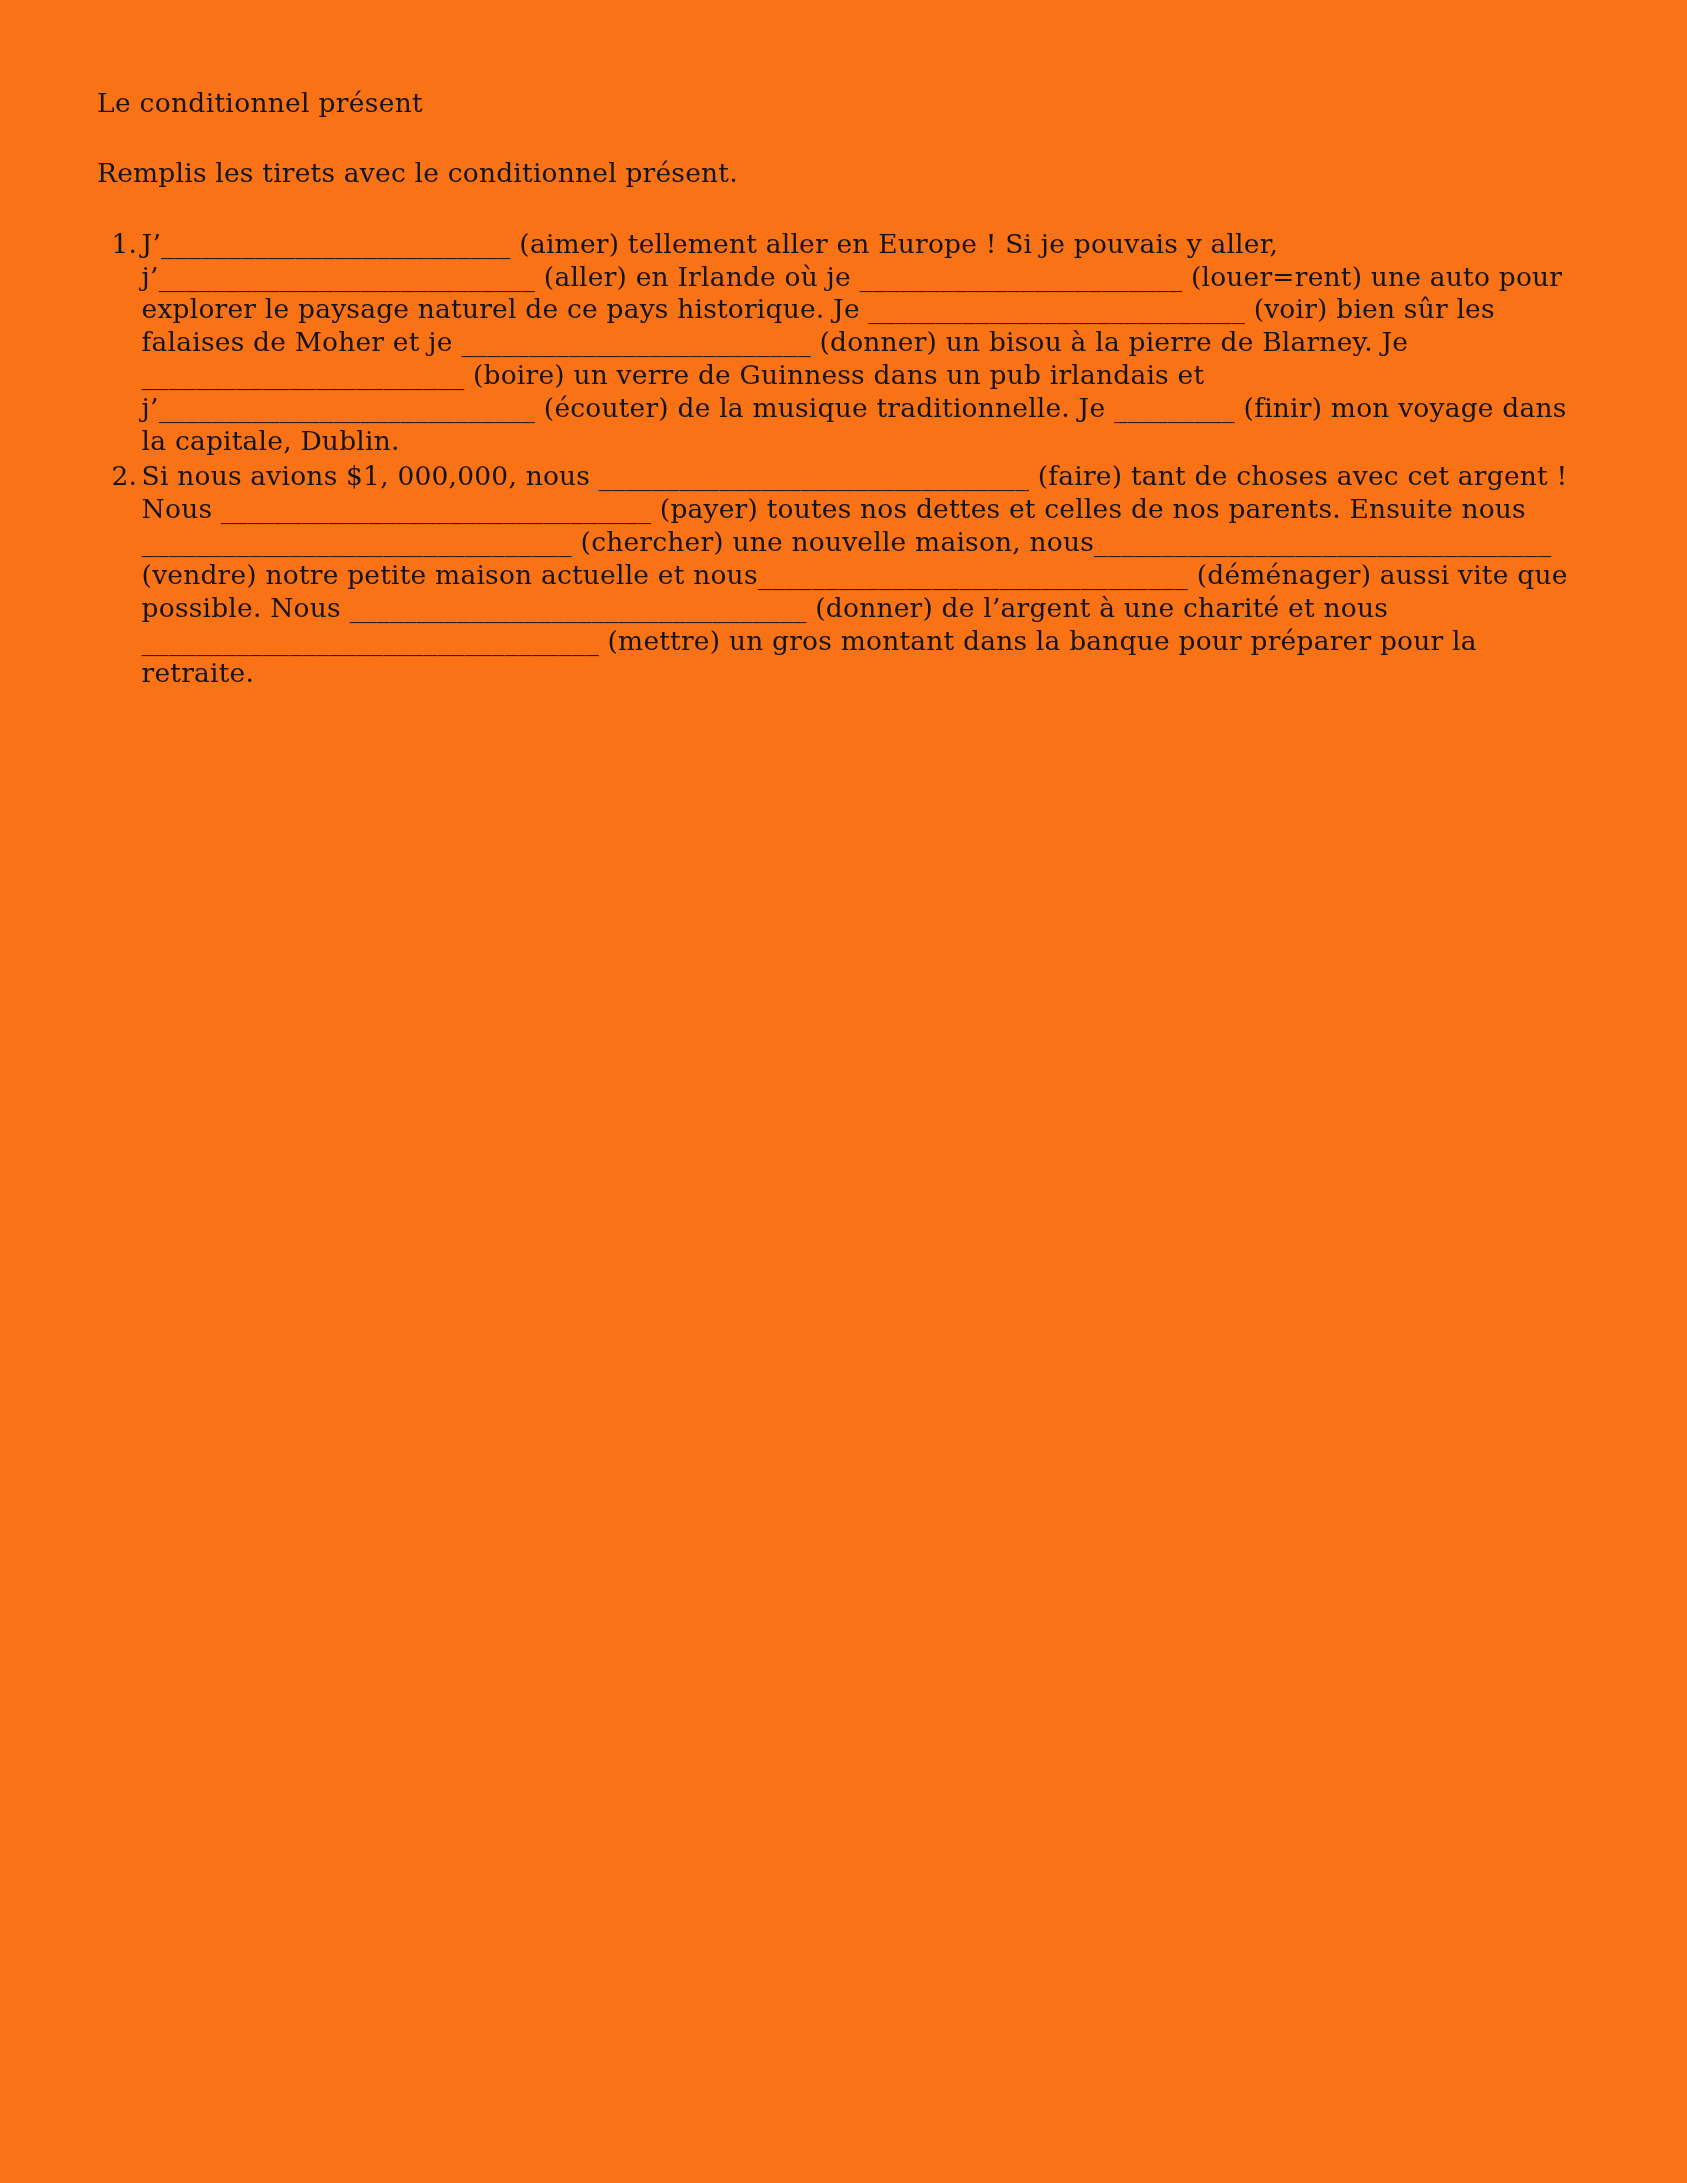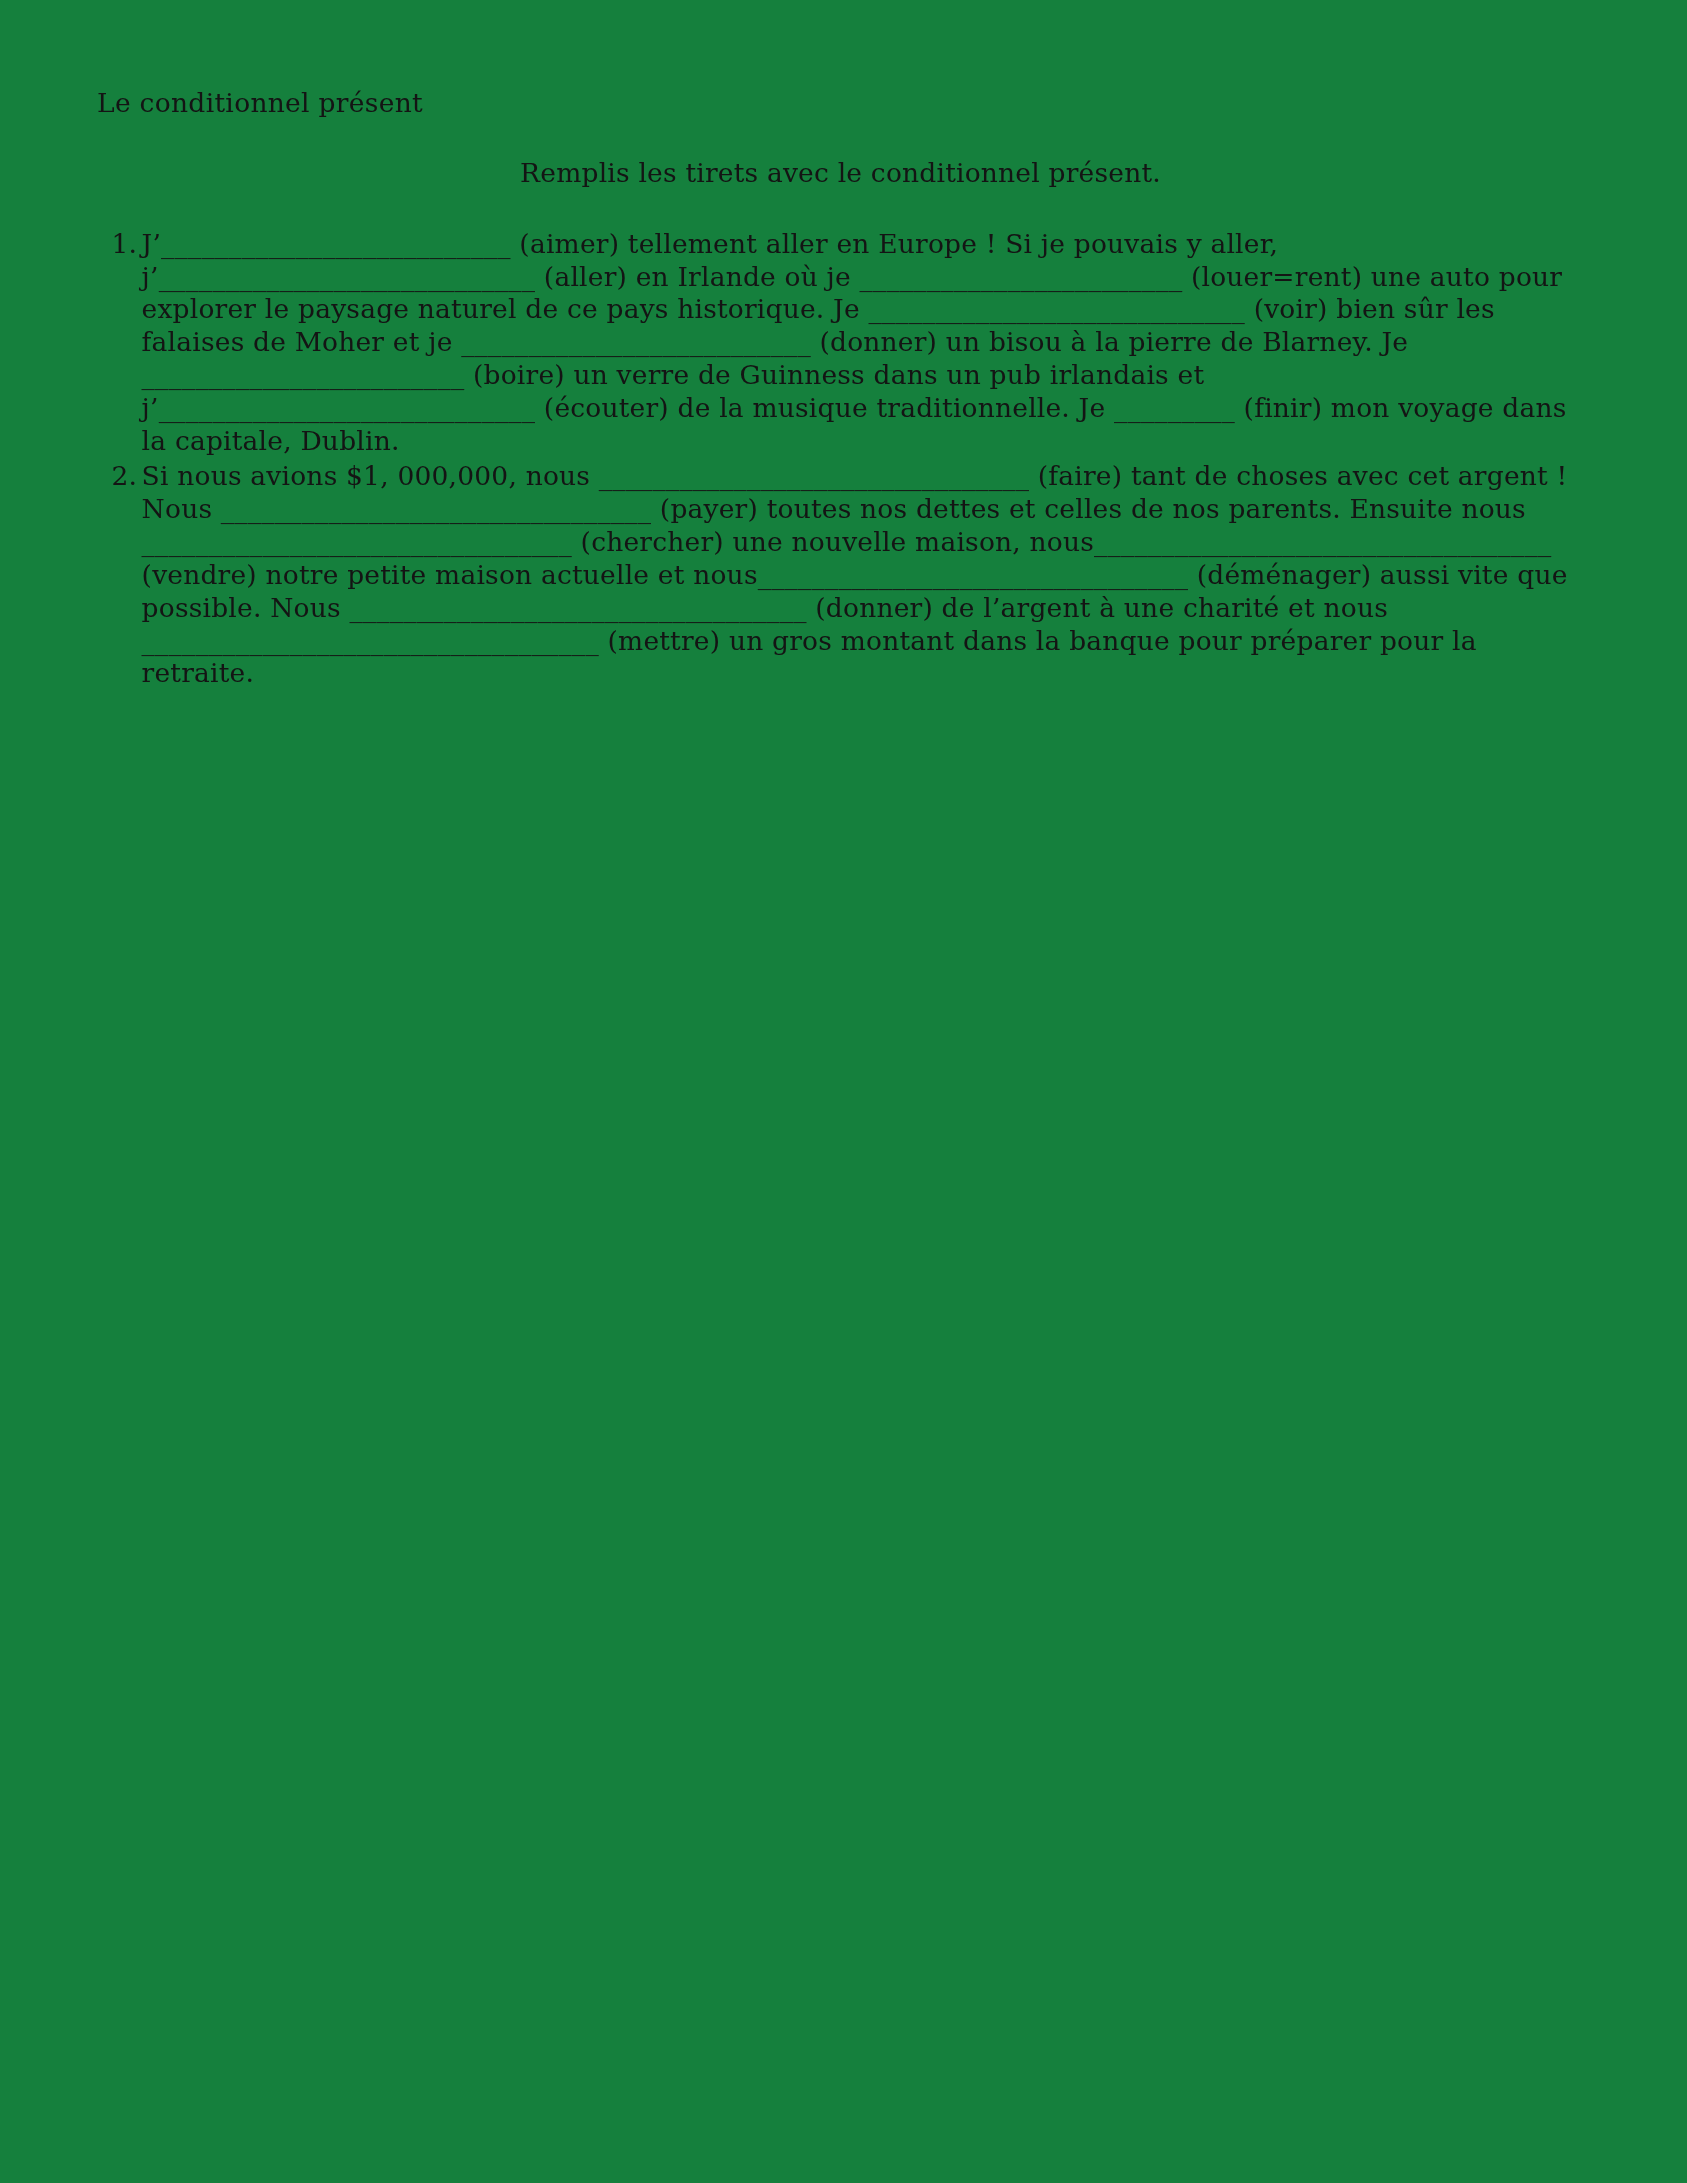--- a/index.html
+++ b/index.html
@@ -14,33 +14,32 @@
       font-family: "DejaVu Serif", "Liberation Serif", serif;
       font-size: 26.5px;
       line-height: 1.24;
       -webkit-font-smoothing: antialiased;
     }
     .page {
       box-sizing: border-box;
       width: 1687px;
       height: 2183px;
       padding: 87px 103px 0 97px;
-      background: #15803d;
+      background: #f97316;
       overflow: hidden;
     }
     .title {
       margin: 0 0 37px 0;
       font-size: 26.5px;
       font-weight: normal;
       letter-spacing: 0.3px;
     }
     .instruction {
       margin: 0 0 38px 0;
       letter-spacing: 0.2px;
-      text-align: center;
     }
     .exercise-list {
       margin: 0;
       padding: 0 0 0 14.6px;
       list-style: none;
     }
     .exercise-item {
       display: flex;
       align-items: flex-start;
       margin: 0 0 2.6px 0;

